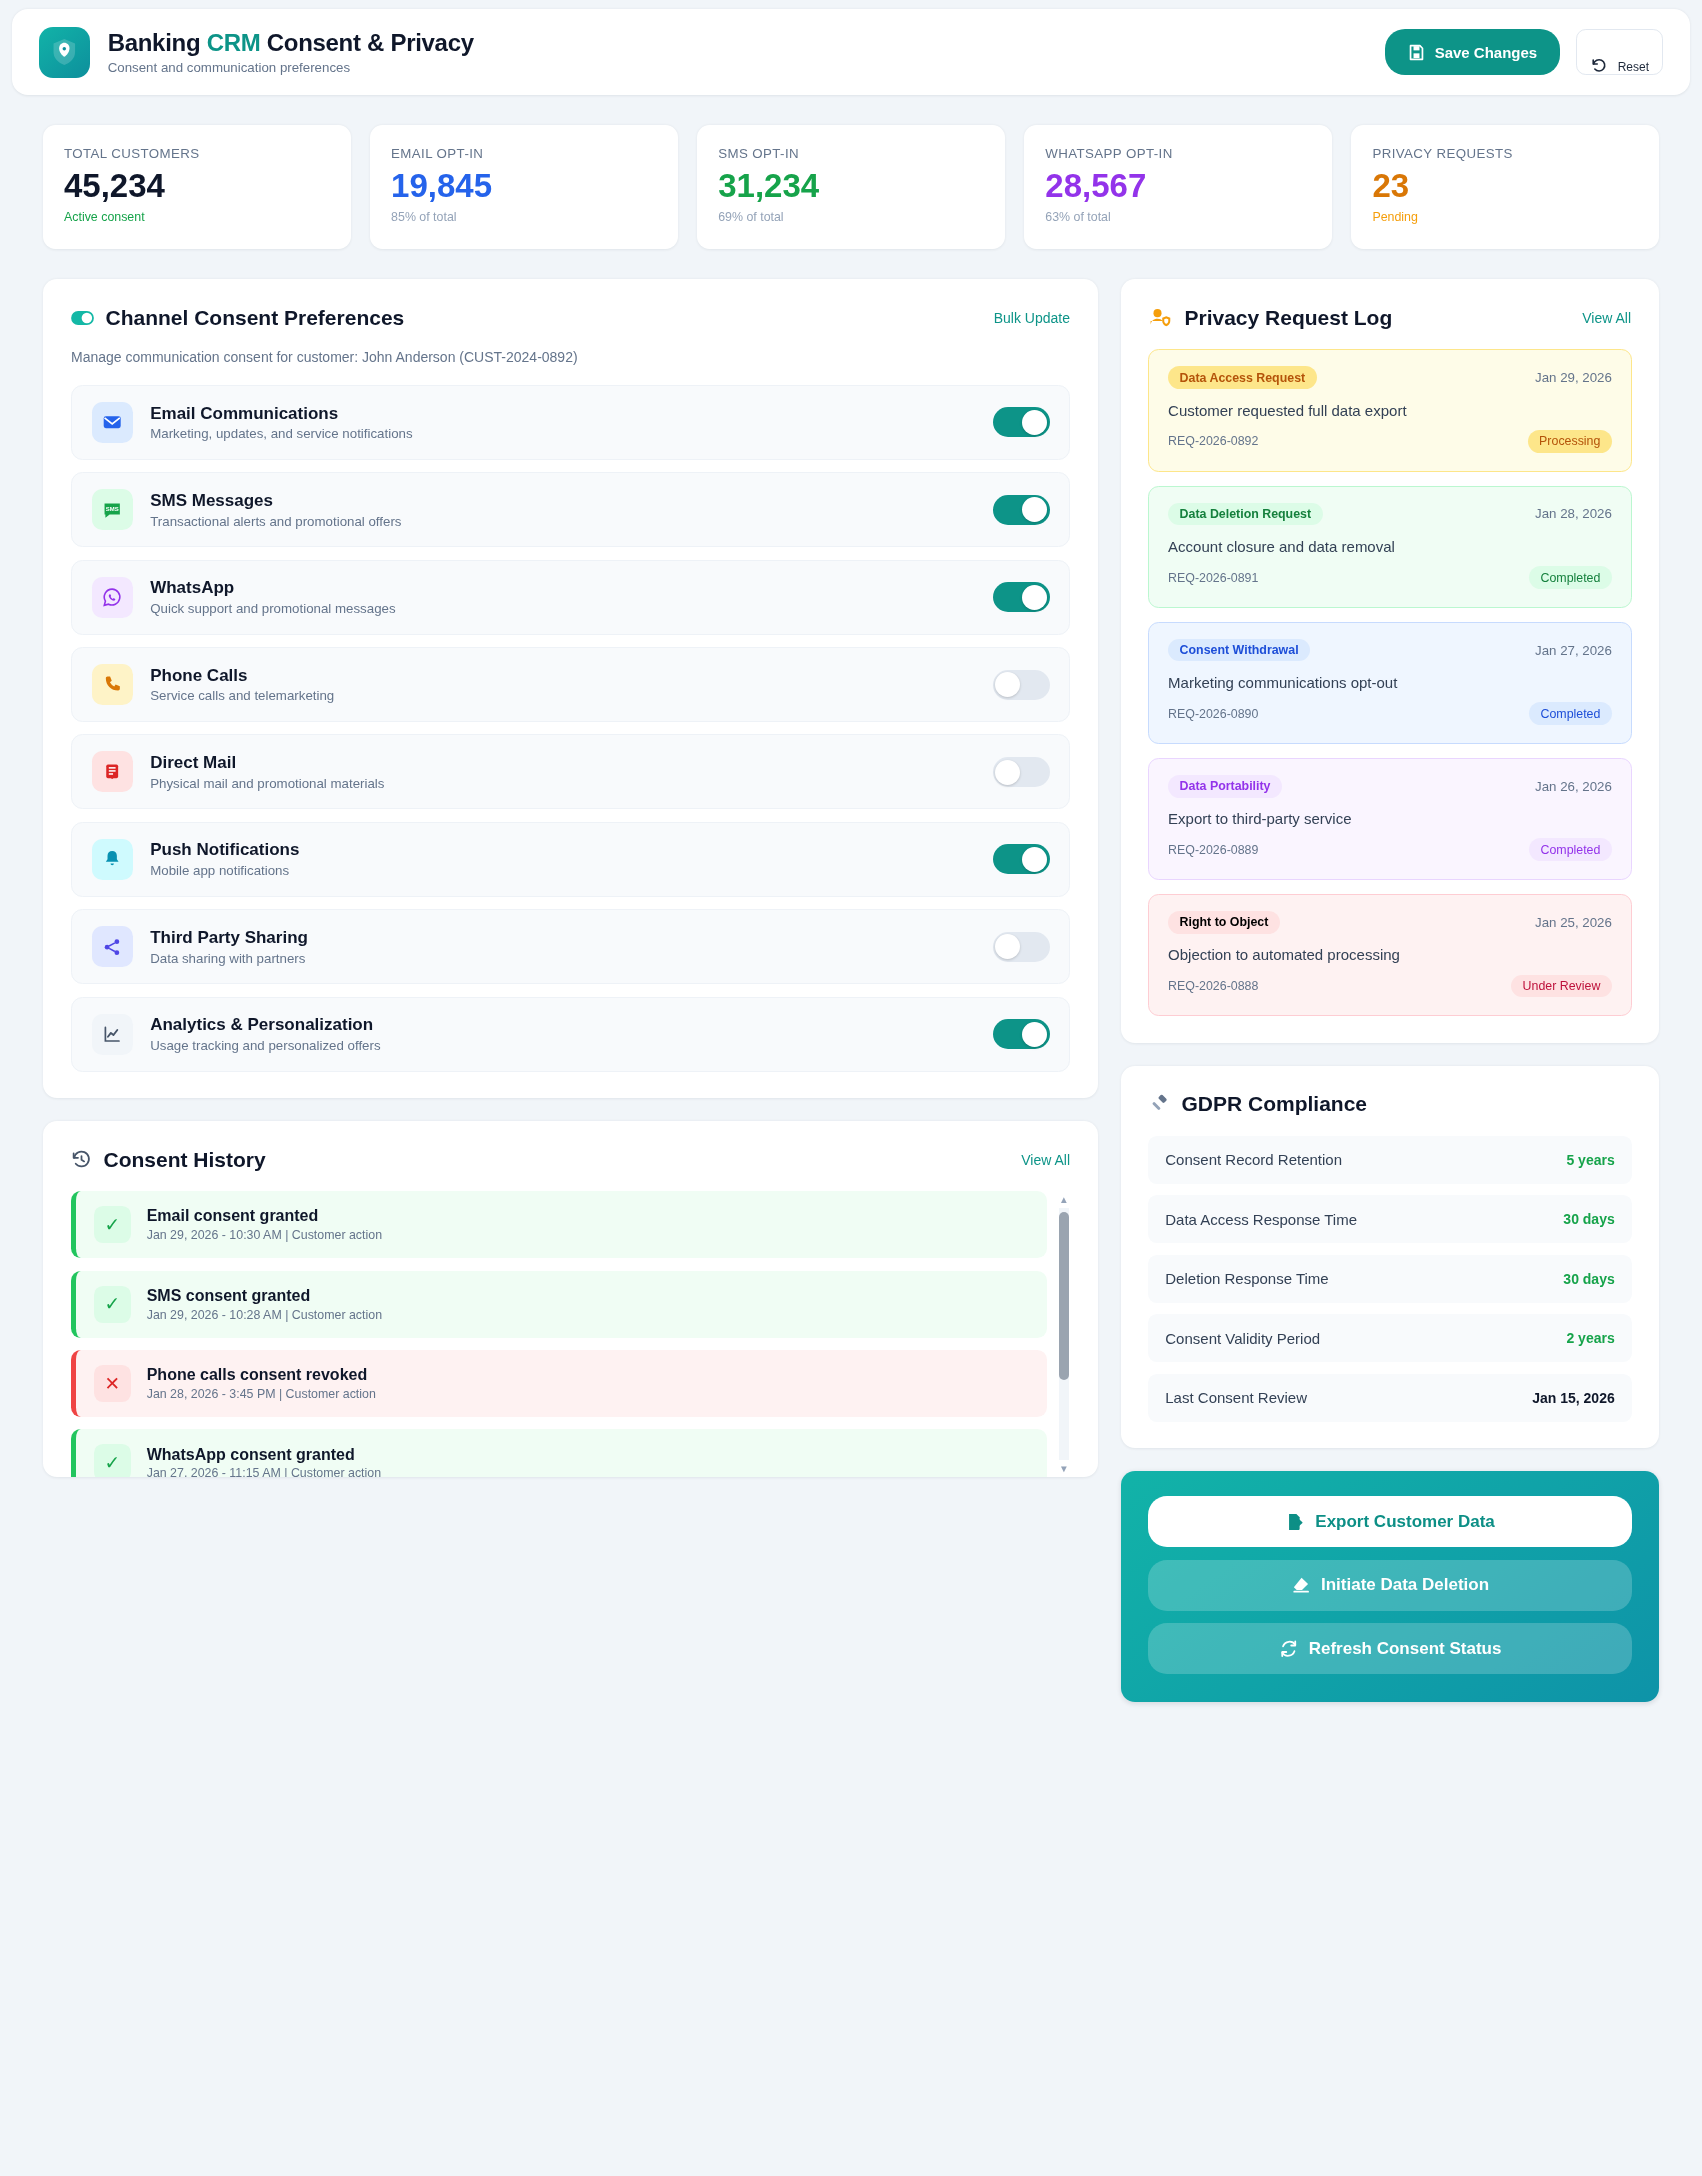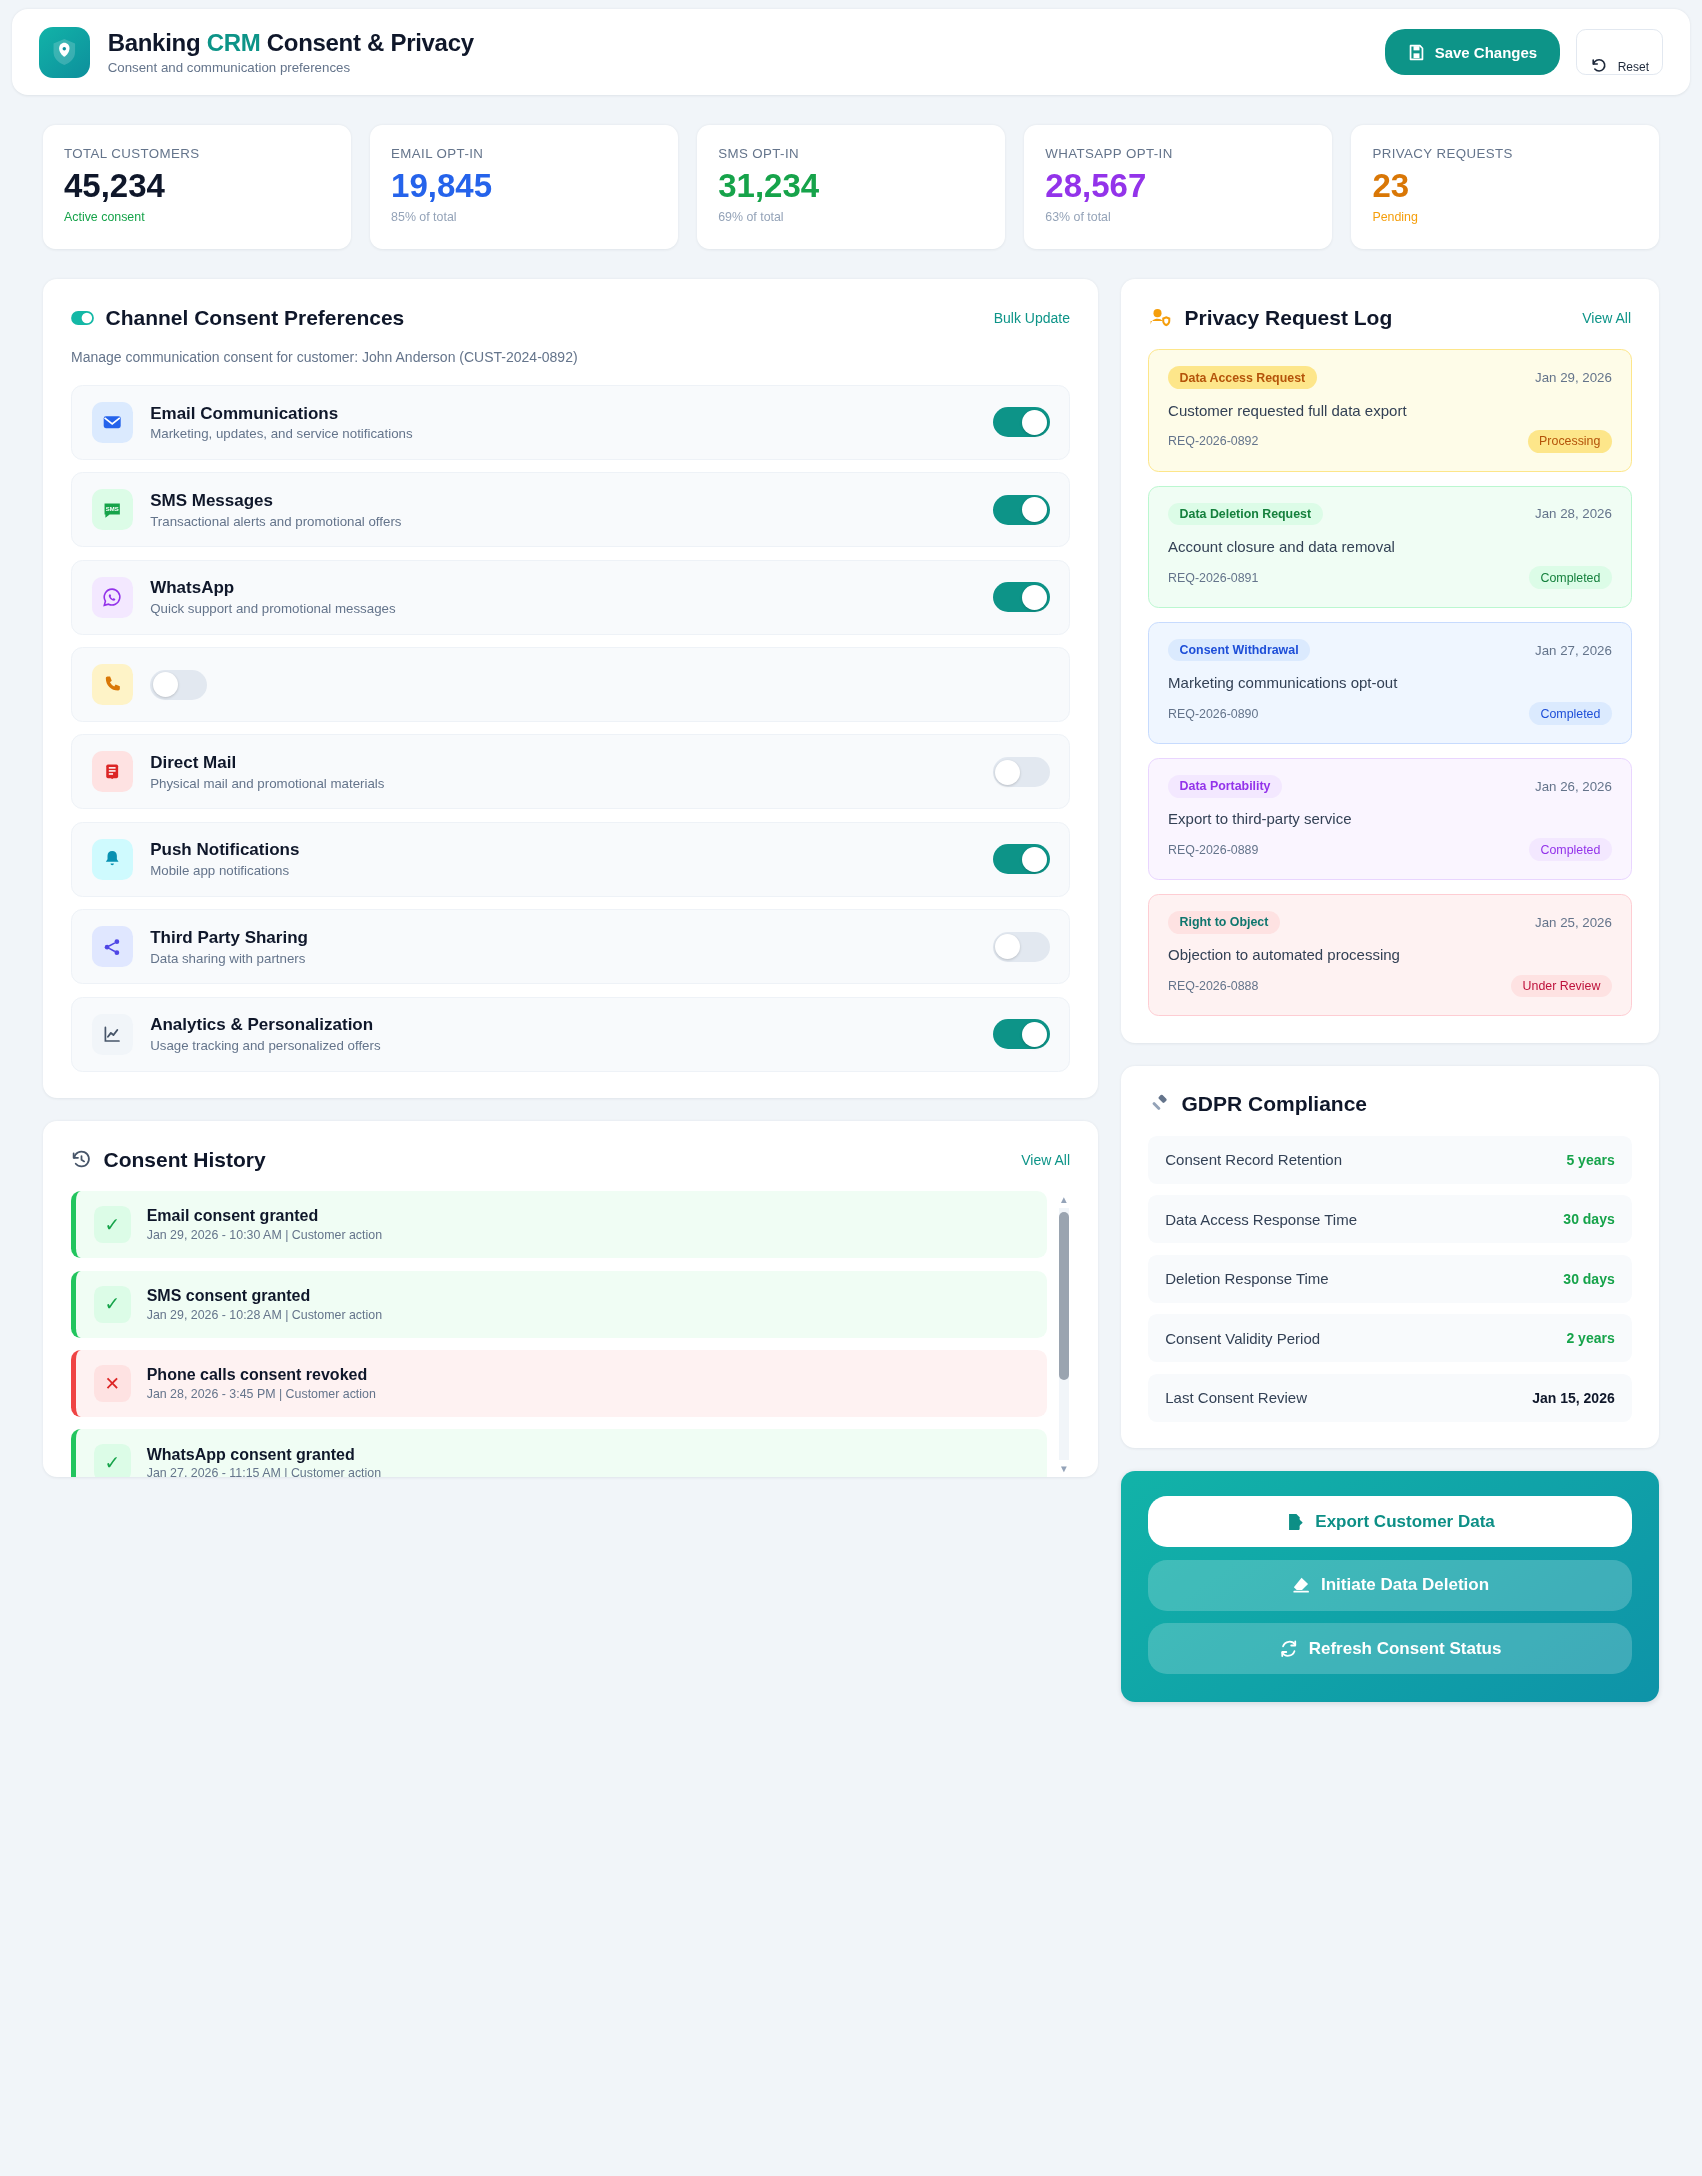--- a/index.html
+++ b/index.html
@@ -332,20 +332,24 @@
             <div class="toggle on">
               <div class="knob"></div>
             </div>
           </div>
           <div class="channel-row">
             <div class="ch-icon" style="background: rgb(254, 243, 199);">
               <svg width="20.4" height="20.4" viewBox="0 0 24 24">
                 <path d="M6.5 3h3l2 5-2.2 1.6a13 13 0 0 0 5.1 5.1L16 12.5l5 2v3c0 1.1-.9 2-2 2C10.7 19.5 4.5 13.3 4.5 5c0-1.1.9-2 2-2z" fill="#d97706"></path>
               </svg>
             </div>
+            <div class="ch-text">
+              <div class="ch-name">Phone Calls</div>
+              <div class="ch-desc">Service calls and telemarketing</div>
+            </div>
             <div class="toggle">
               <div class="knob"></div>
             </div>
           </div>
           <div class="channel-row">
             <div class="ch-icon" style="background: rgb(254, 226, 226);">
               <svg width="20.4" height="20.4" viewBox="0 0 24 24">
                 <rect x="5" y="3" width="14" height="16" rx="2" fill="#dc2626"></rect>
                 <path d="M5 15 l7 5 7-5z" fill="#dc2626"></path>
                 <rect x="8" y="6" width="8" height="1.8" fill="#fff"></rect>
@@ -524,21 +528,21 @@
               <span class="req-date">Jan 26, 2026</span>
             </div>
             <div class="req-desc">Export to third-party service</div>
             <div class="req-bottom">
               <span class="req-id">REQ-2026-0889</span>
               <span class="req-status" style="background: rgb(243, 232, 255); color: rgb(147, 51, 234);">Completed</span>
             </div>
           </div>
           <div class="req-item" style="background: rgb(254, 242, 242); border-color: rgb(254, 205, 211);">
             <div class="req-top">
-              <span class="req-tag" style="background: rgb(254, 226, 226); color: #0f766e;">Right to Object</span>
+              <span class="req-tag" style="background: rgb(254, 226, 226); color: #000000;">Right to Object</span>
               <span class="req-date">Jan 25, 2026</span>
             </div>
             <div class="req-desc">Objection to automated processing</div>
             <div class="req-bottom">
               <span class="req-id">REQ-2026-0888</span>
               <span class="req-status" style="background: rgb(254, 226, 226); color: rgb(190, 18, 60);">Under Review</span>
             </div>
           </div>
         </div>
     </div>

